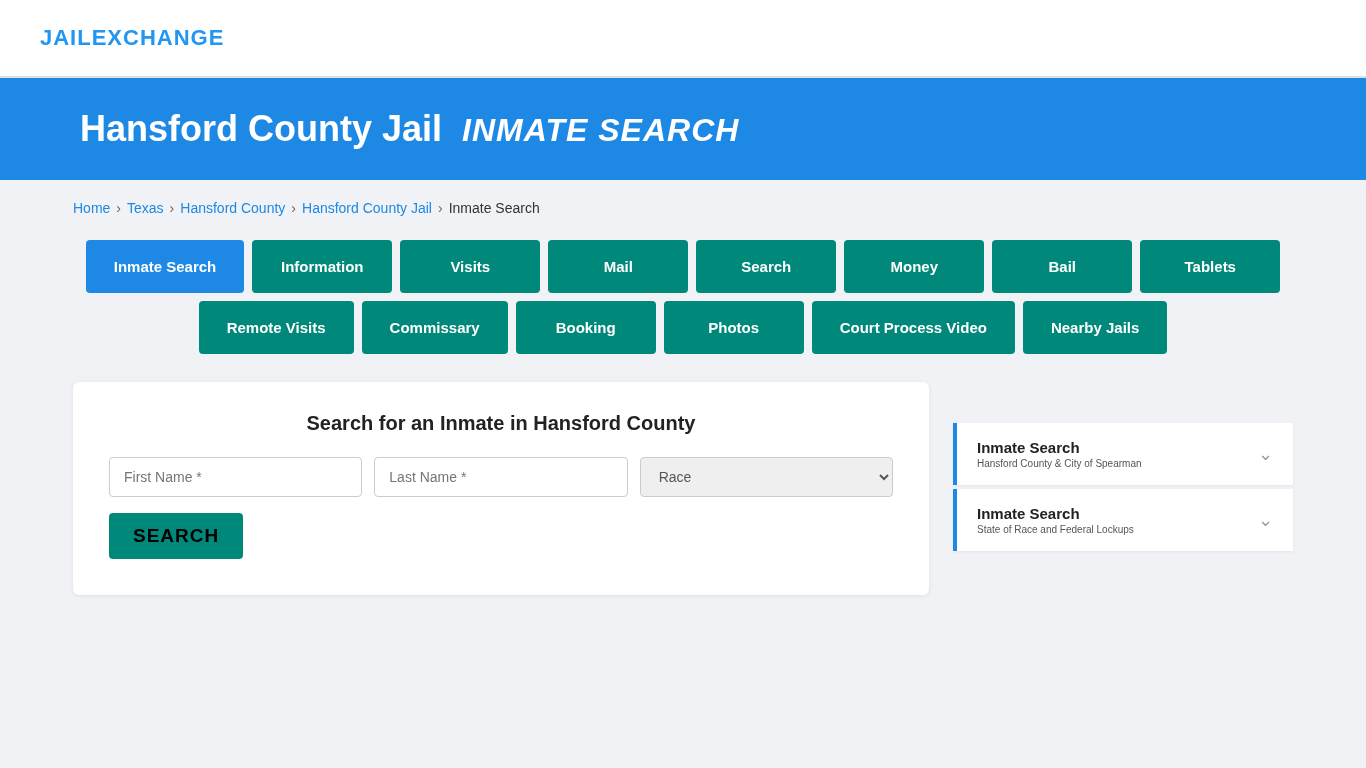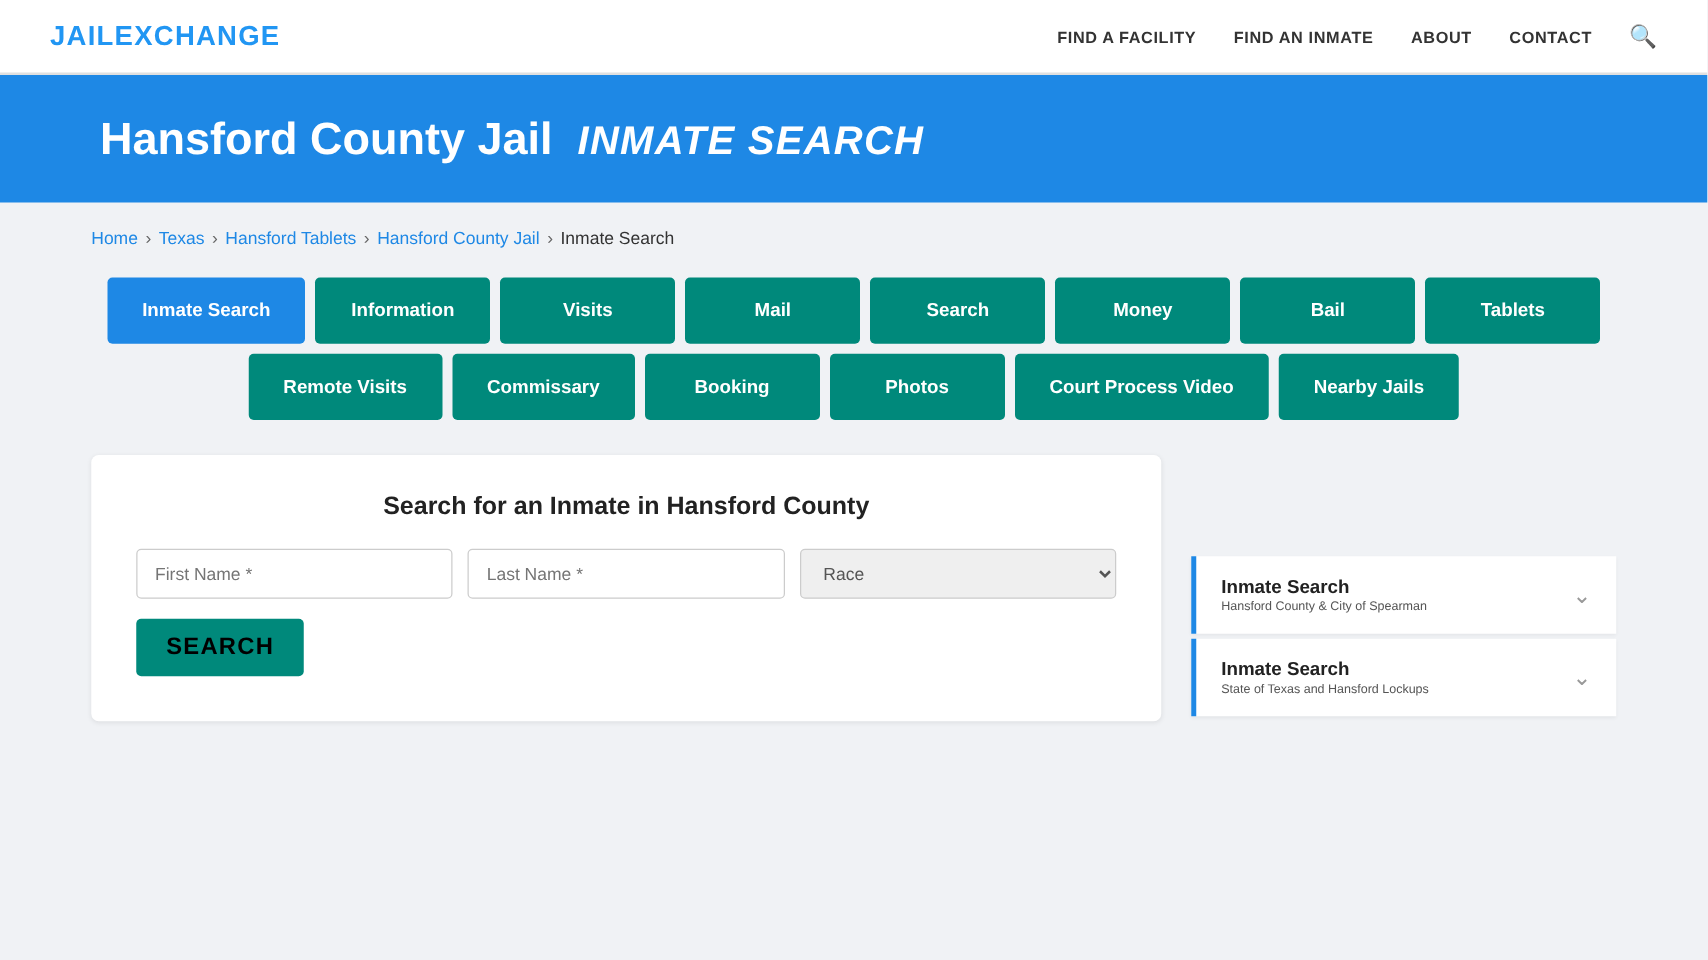--- a/index.html
+++ b/index.html
@@ -6,21 +6,21 @@
     body { font-family: Arial, sans-serif; background: #f0f2f5; color: #333; }
 
     
     .header {
       background: #fff;
       border-bottom: 2px solid #e0e0e0;
       padding: 0 40px;
       display: flex;
       align-items: center;
       justify-content: space-between;
-      height: 60px;
+      height: 78px;
     }
     .logo {
       font-size: 22px;
       font-weight: 900;
       letter-spacing: 1px;
       color: #1a1a1a;
       text-transform: uppercase;
     }
     .logo span { color: #2196f3; }
     .nav {
@@ -105,21 +105,21 @@
       background: #1e88e5;
     }
     .nav-btn.teal {
       background: #00897b;
     }
 
     
     .main-layout {
       display: flex;
       gap: 24px;
-      align-items: flex-end;
+      align-items: center;
     }
 
     
     .search-box {
       background: #fff;
       border-radius: 6px;
       padding: 30px 36px 36px;
       flex: 1;
       box-shadow: 0 1px 4px rgba(0,0,0,0.08);
     }
@@ -191,46 +191,39 @@
       font-size: 18px;
     }
   </style>
 </head>
 <body>
 
 <header class="header">
   <div class="logo">
     <span>JAIL</span><span style="color:#2196f3">EXCHANGE</span>
   </div>
-  <nav class="nav">
-    <span class="nav-item">FIND A FACILITY</span>
-    <span class="nav-item">FIND AN INMATE</span>
-    <span class="nav-item">ABOUT</span>
-    <span class="nav-item">CONTACT</span>
-    <span class="nav-search">🔍</span>
-  </nav>
 </header>
 
 <div class="hero">
   <div class="content-wrapper" style="padding-top:0;padding-bottom:0;">
     <h1>
       <span>Hansford County Jail</span>
       &nbsp;<em>INMATE SEARCH</em>
     </h1>
   </div>
 </div>
 
 <div class="content-wrapper">
 
   <nav class="breadcrumb">
     <a>Home</a>
     <span class="sep">›</span>
     <a>Texas</a>
     <span class="sep">›</span>
-    <a>Hansford Tablets</a>
+    <a>Hansford County</a>
     <span class="sep">›</span>
     <a>Hansford County Jail</a>
     <span class="sep">›</span>
     <span class="current">Inmate Search</span>
   </nav>
 
   <div class="nav-buttons">
 
     <button class="nav-btn active">Inmate Search</button>
     <button class="nav-btn teal">Information</button>
@@ -273,21 +266,21 @@
       <div class="sidebar-item">
         <div class="sidebar-item-text">
           <div class="sidebar-item-title">Inmate Search</div>
           <div class="sidebar-item-sub">Hansford County &amp; City of Spearman</div>
         </div>
         <span class="chevron-icon">⌄</span>
       </div>
       <div class="sidebar-item">
         <div class="sidebar-item-text">
           <div class="sidebar-item-title">Inmate Search</div>
-          <div class="sidebar-item-sub">State of Texas and Hansford Lockups</div>
+          <div class="sidebar-item-sub">State of Race and Federal Lockups</div>
         </div>
         <span class="chevron-icon">⌄</span>
       </div>
     </div>
 
   </div>
 
 </div>
 
 </body></html>

